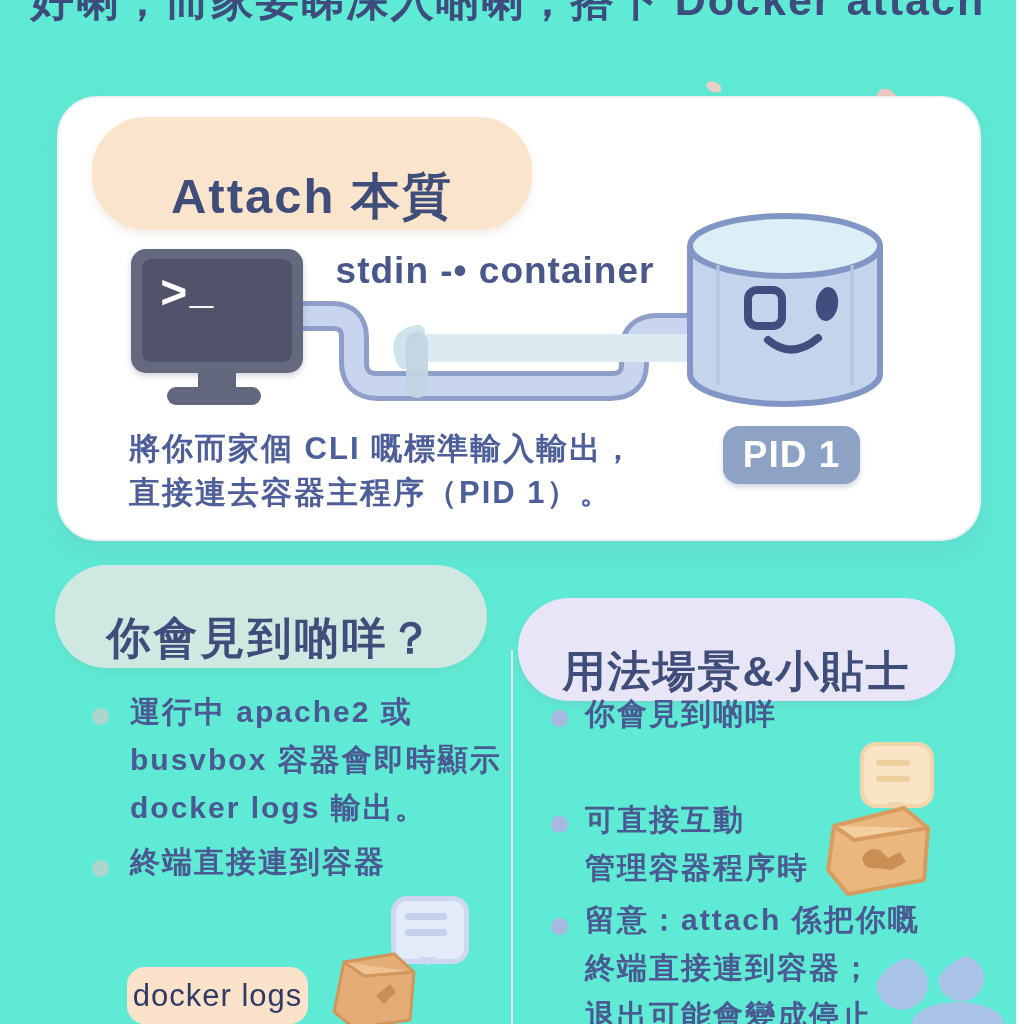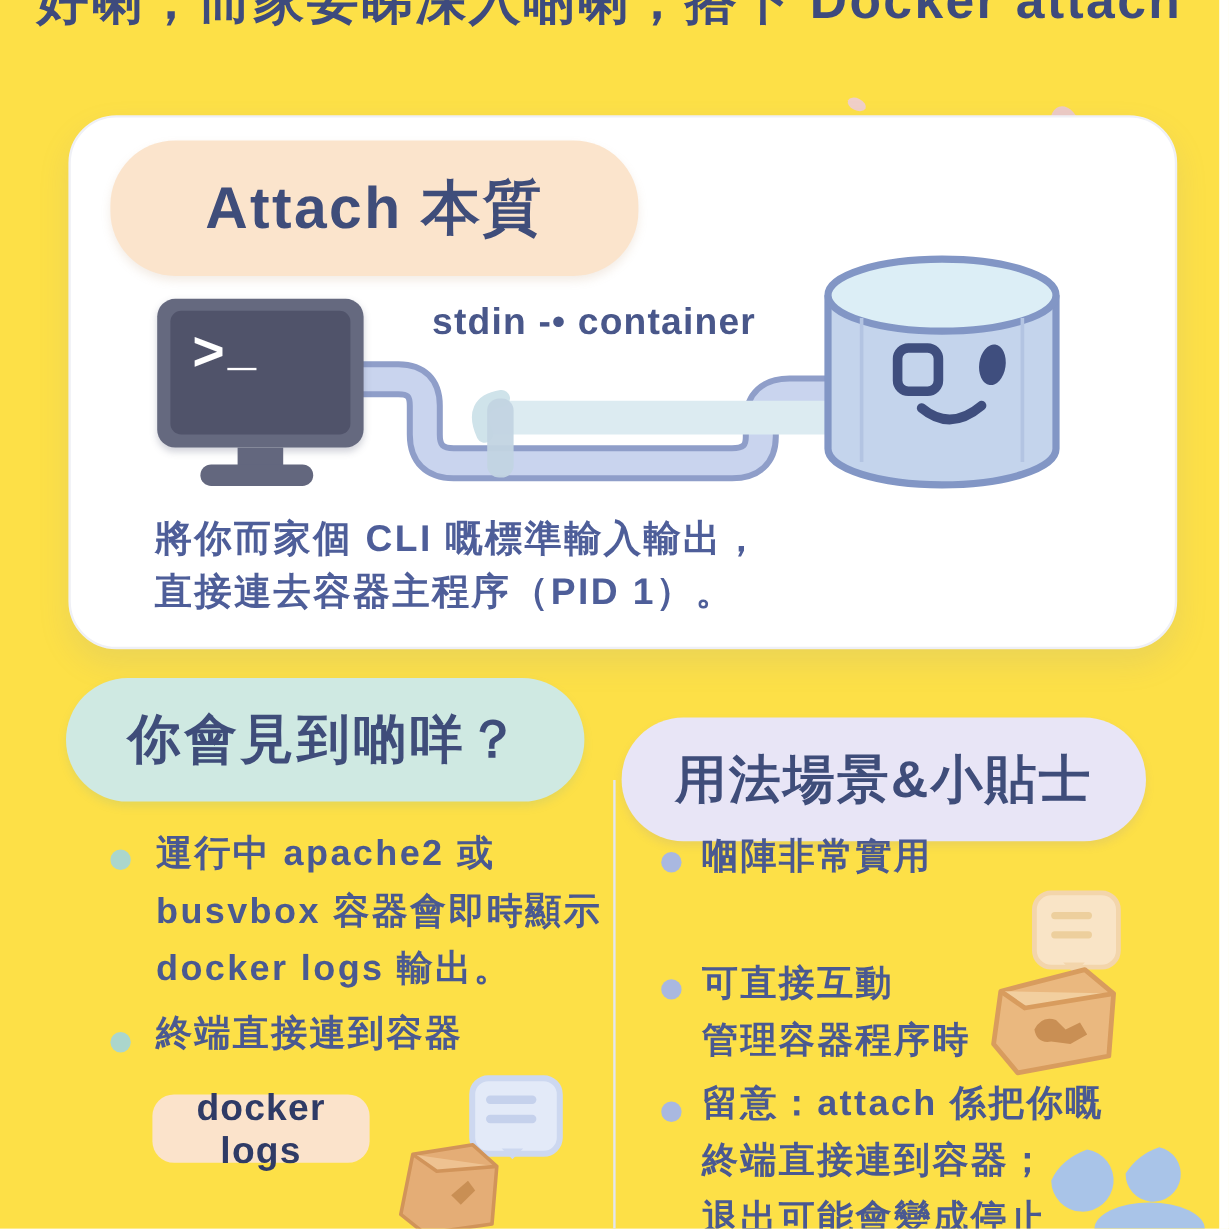--- a/index.html
+++ b/index.html
@@ -1,52 +1,52 @@
 <!DOCTYPE html>
 <html><head>
 <meta charset="utf-8">
 <style>
   html,body { margin:0; padding:0; background:#ffffff; }
   .canvas {
     position:relative; width:1016px; height:1024px; overflow:hidden;
-    background:#fde047;
+    background:#5eead4;
     font-family:"Liberation Sans","DejaVu Sans",sans-serif;
   }
   
   .title-line { position:absolute; left:0; width:100%; text-align:center;
     font-weight:bold; color:#3e4b7d; }
   .title-1 { top:-28px; font-size:43px; letter-spacing:2px; }
   .title-2 { top:32px;  font-size:41px; letter-spacing:3px; }
 
   
   .card {
     position:absolute; left:57px; top:96px; width:920px; height:441px;
     background:#ffffff; border:2px solid #eff0f6; border-radius:40px;
     box-shadow:0 12px 26px rgba(130,140,175,0.14);
   }
-  .pill { position:absolute; display:flex; align-items:center; justify-content:center;
+  .pill { position:absolute; display:flex; align-items:flex-end; justify-content:center;
     font-weight:bold; color:#3f4d7a; }
   .pill-peach { left:92px; top:117px; width:440px; height:113px; border-radius:54px;
     background:#fbe4cc; box-shadow:0 4px 8px rgba(190,150,110,0.18); font-size:49px; letter-spacing:2px; }
 
   
   .terminal { position:absolute; left:131px; top:249px; width:172px; height:124px;
     background:#65697f; border-radius:15px; box-shadow:0 3px 6px rgba(80,85,110,0.25); }
   .terminal .screen { position:absolute; left:11px; top:10px; right:11px; bottom:11px;
     background:#50536a; border-radius:9px; }
   .terminal .prompt { position:absolute; left:18px; top:14px; color:#ffffff;
     font-family:"Liberation Mono","DejaVu Sans Mono",monospace; font-weight:bold;
     font-size:46px; line-height:46px; letter-spacing:-4px; }
   .terminal .prompt .underscore { font-size:40px; position:relative; top:-4px; left:6px; }
   .stand-neck { position:absolute; left:198px; top:373px; width:38px; height:16px; background:#63677e; }
   .stand-base { position:absolute; left:167px; top:387px; width:94px; height:18px;
     background:#63677e; border-radius:9px; }
 
   .pipe-label { position:absolute; left:330px; top:250px; width:330px; text-align:center;
-    font-size:31px; font-weight:bold; color:#49578a; letter-spacing:1px; }
+    font-size:37px; font-weight:bold; color:#49578a; letter-spacing:1px; }
 
   .svg-abs { position:absolute; }
 
   .pid-badge { position:absolute; left:723px; top:426px; width:137px; height:58px;
     background:#8ea2c6; border-radius:16px; display:flex; align-items:center; justify-content:center;
     color:#ffffff; font-size:37px; font-weight:bold; letter-spacing:1px;
     box-shadow:0 3px 5px rgba(120,135,170,0.35); }
 
   .card-desc { position:absolute; left:129px; font-size:31px; font-weight:bold;
     color:#4e5e99; letter-spacing:2px; }
@@ -61,23 +61,23 @@
 
   .divider { position:absolute; left:511px; top:650px; width:2px; height:374px; background:#e3e6ef; }
 
   .dot { position:absolute; width:17px; height:17px; border-radius:50%; }
   .dot-mint { background:#abd6cc; }
   .dot-peri { background:#a9b8e0; }
 
   .bullet-text { position:absolute; font-size:30px; font-weight:bold; color:#4a5991;
     letter-spacing:2px; line-height:48px; }
 
-  .badge-peach { position:absolute; left:127px; top:912px; width:181px; height:57px;
+  .badge-peach { position:absolute; left:127px; top:967px; width:181px; height:57px;
     background:#fbe3cb; border-radius:18px; display:flex; align-items:center; justify-content:center;
-    font-size:31px; font-weight:bold; color:#2f3b66; letter-spacing:1px;text-align:center; }
+    font-size:31px; font-weight:normal; color:#2f3b66; letter-spacing:1px;text-align:center; }
 
   
   .bubble { position:absolute; border-radius:16px; }
   .bubble-blue { left:391px; top:896px; width:68px; height:58px;
     background:#e3eaf8; border:5px solid #cdd8f0; }
   .bubble-blue:after { content:""; position:absolute; left:22px; bottom:-16px;
     border:9px solid transparent; border-top-color:#cdd8f0; }
   .bubble-blue .line { position:absolute; left:9px; height:7px; border-radius:4px; background:#c5d1ec; }
   .bubble-blue .line.a { top:12px; width:42px; }
   .bubble-blue .line.b { top:28px; width:42px; }
@@ -132,20 +132,23 @@
 
   <svg class="svg-abs" style="left:680px; top:200px;" width="220" height="235" viewBox="0 0 220 235">
     <path d="M 10 46 v 128 a 95 30 0 0 0 190 0 v -128" fill="#c4d4ec" stroke="#8296c5" stroke-width="6" stroke-linejoin="round"></path>
     <ellipse cx="105" cy="46" rx="95" ry="30" fill="#dceef6" stroke="#8296c5" stroke-width="6"></ellipse>
     <path d="M 38 65 v 120 M 172 65 v 120" stroke="#b3c4e2" stroke-width="3" fill="none"></path>
     <rect x="68" y="90" width="34" height="36" rx="9" fill="none" stroke="#3f4e7e" stroke-width="8"></rect>
     <ellipse cx="147" cy="104" rx="11" ry="17" fill="#3f4e7e" transform="rotate(8 147 104)"></ellipse>
     <path d="M 88 140 q 24 20 50 -2" fill="none" stroke="#3f4e7e" stroke-width="8" stroke-linecap="round"></path>
   </svg>
 
+  <div class="pid-badge">
+    <span>PID 1</span>
+  </div>
 
   <div class="card-desc l1">將你而家個 CLI 嘅標準輸入輸出，</div>
   <div class="card-desc l2">直接連去容器主程序（PID 1）。</div>
 
   <div class="pill pill-mint">
     <span>你會見到啲咩？</span>
   </div>
   <div class="pill pill-lav">
     <span>用法場景&amp;小貼士</span>
   </div>
@@ -173,21 +176,21 @@
   </div>
 
   <svg class="svg-abs" style="left:324px; top:950px;" width="96" height="80" viewBox="0 0 96 80">
     <path d="M 20 12 L 70 4 L 90 22 L 86 70 L 30 78 L 10 62 Z" fill="#e4ad76" stroke="#d1945a" stroke-width="3" stroke-linejoin="round"></path>
     <path d="M 20 12 L 40 26 L 90 22" fill="#eec291" stroke="#d1945a" stroke-width="3" stroke-linejoin="round"></path>
     <path d="M 52 46 l 14 -12 l 6 8 l -12 12 z" fill="#c98f54"></path>
   </svg>
 
   <div class="dot dot-peri" style="left:551px; top:710px;"></div>
   <div class="bullet-text" style="left:585px; top:690px;">
-    <div>嗰陣非常實用</div>
+    <div>你會見到啲咩</div>
   </div>
 
   <div class="bubble bubble-peach">
     <div class="line a"></div>
     <div class="line b"></div>
   </div>
 
   <div class="dot dot-peri" style="left:551px; top:816px;"></div>
   <div class="bullet-text" style="left:585px; top:796px;">
     <div>可直接互動</div>

